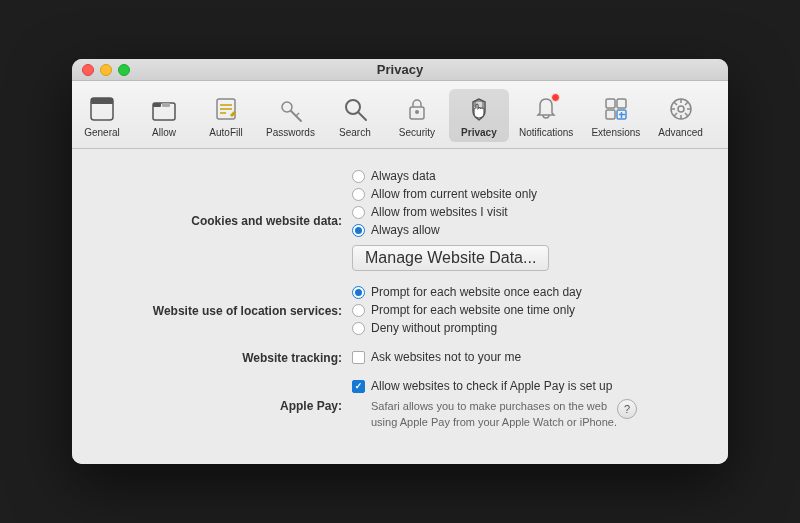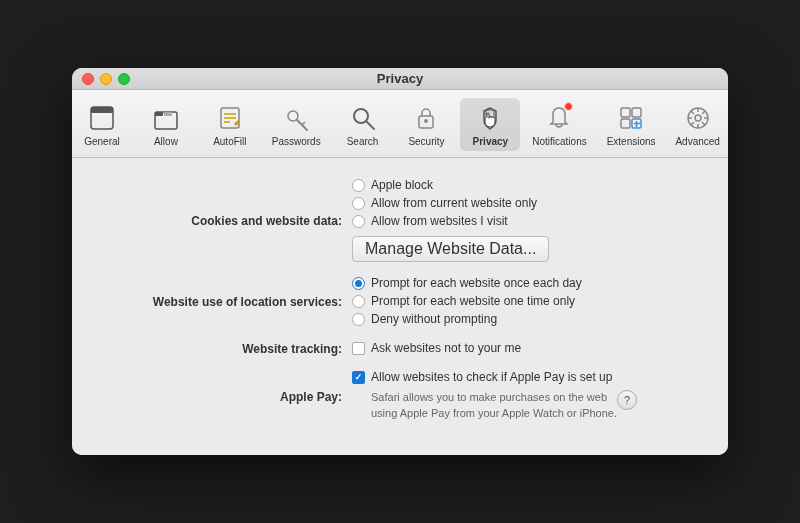--- a/index.html
+++ b/index.html
@@ -48,21 +48,21 @@
     }
     .tl-close { background: #ff5f57; border: 1px solid #e0443e; }
     .tl-min { background: #febc2e; border: 1px solid #d4a017; }
     .tl-max { background: #28c840; border: 1px solid #1aac2a; }
 
     .toolbar {
       background: linear-gradient(to bottom, #f5f5f5, #e8e8e8);
       border-bottom: 1px solid #c0c0c0;
       padding: 8px 0 6px;
       display: flex;
-      justify-content: space-between;
+      justify-content: flex-start;
       gap: 2px;
     }
     .toolbar-item {
       display: flex;
       flex-direction: column;
       align-items: center;
       padding: 4px 8px;
       border-radius: 6px;
       cursor: pointer;
       min-width: 60px;
@@ -340,29 +340,33 @@
     </div>
   </div>
 
   <div class="content">
 
     <div class="settings-row">
       <div class="row-label">Cookies and website data:</div>
       <div class="row-content">
         <label class="radio-option">
           <div class="radio-btn"></div>
-          <span>Apple block</span>
+          <span>Always data</span>
         </label>
         <label class="radio-option">
           <div class="radio-btn"></div>
           <span>Allow from current website only</span>
         </label>
         <label class="radio-option">
           <div class="radio-btn"></div>
           <span>Allow from websites I visit</span>
+        </label>
+        <label class="radio-option">
+          <div class="radio-btn checked"></div>
+          <span>Always allow</span>
         </label>
         <button class="manage-btn">Manage Website Data...</button>
       </div>
     </div>
 
     <div class="settings-row">
       <div class="row-label">Website use of location services:</div>
       <div class="row-content">
         <label class="radio-option">
           <div class="radio-btn checked"></div>

